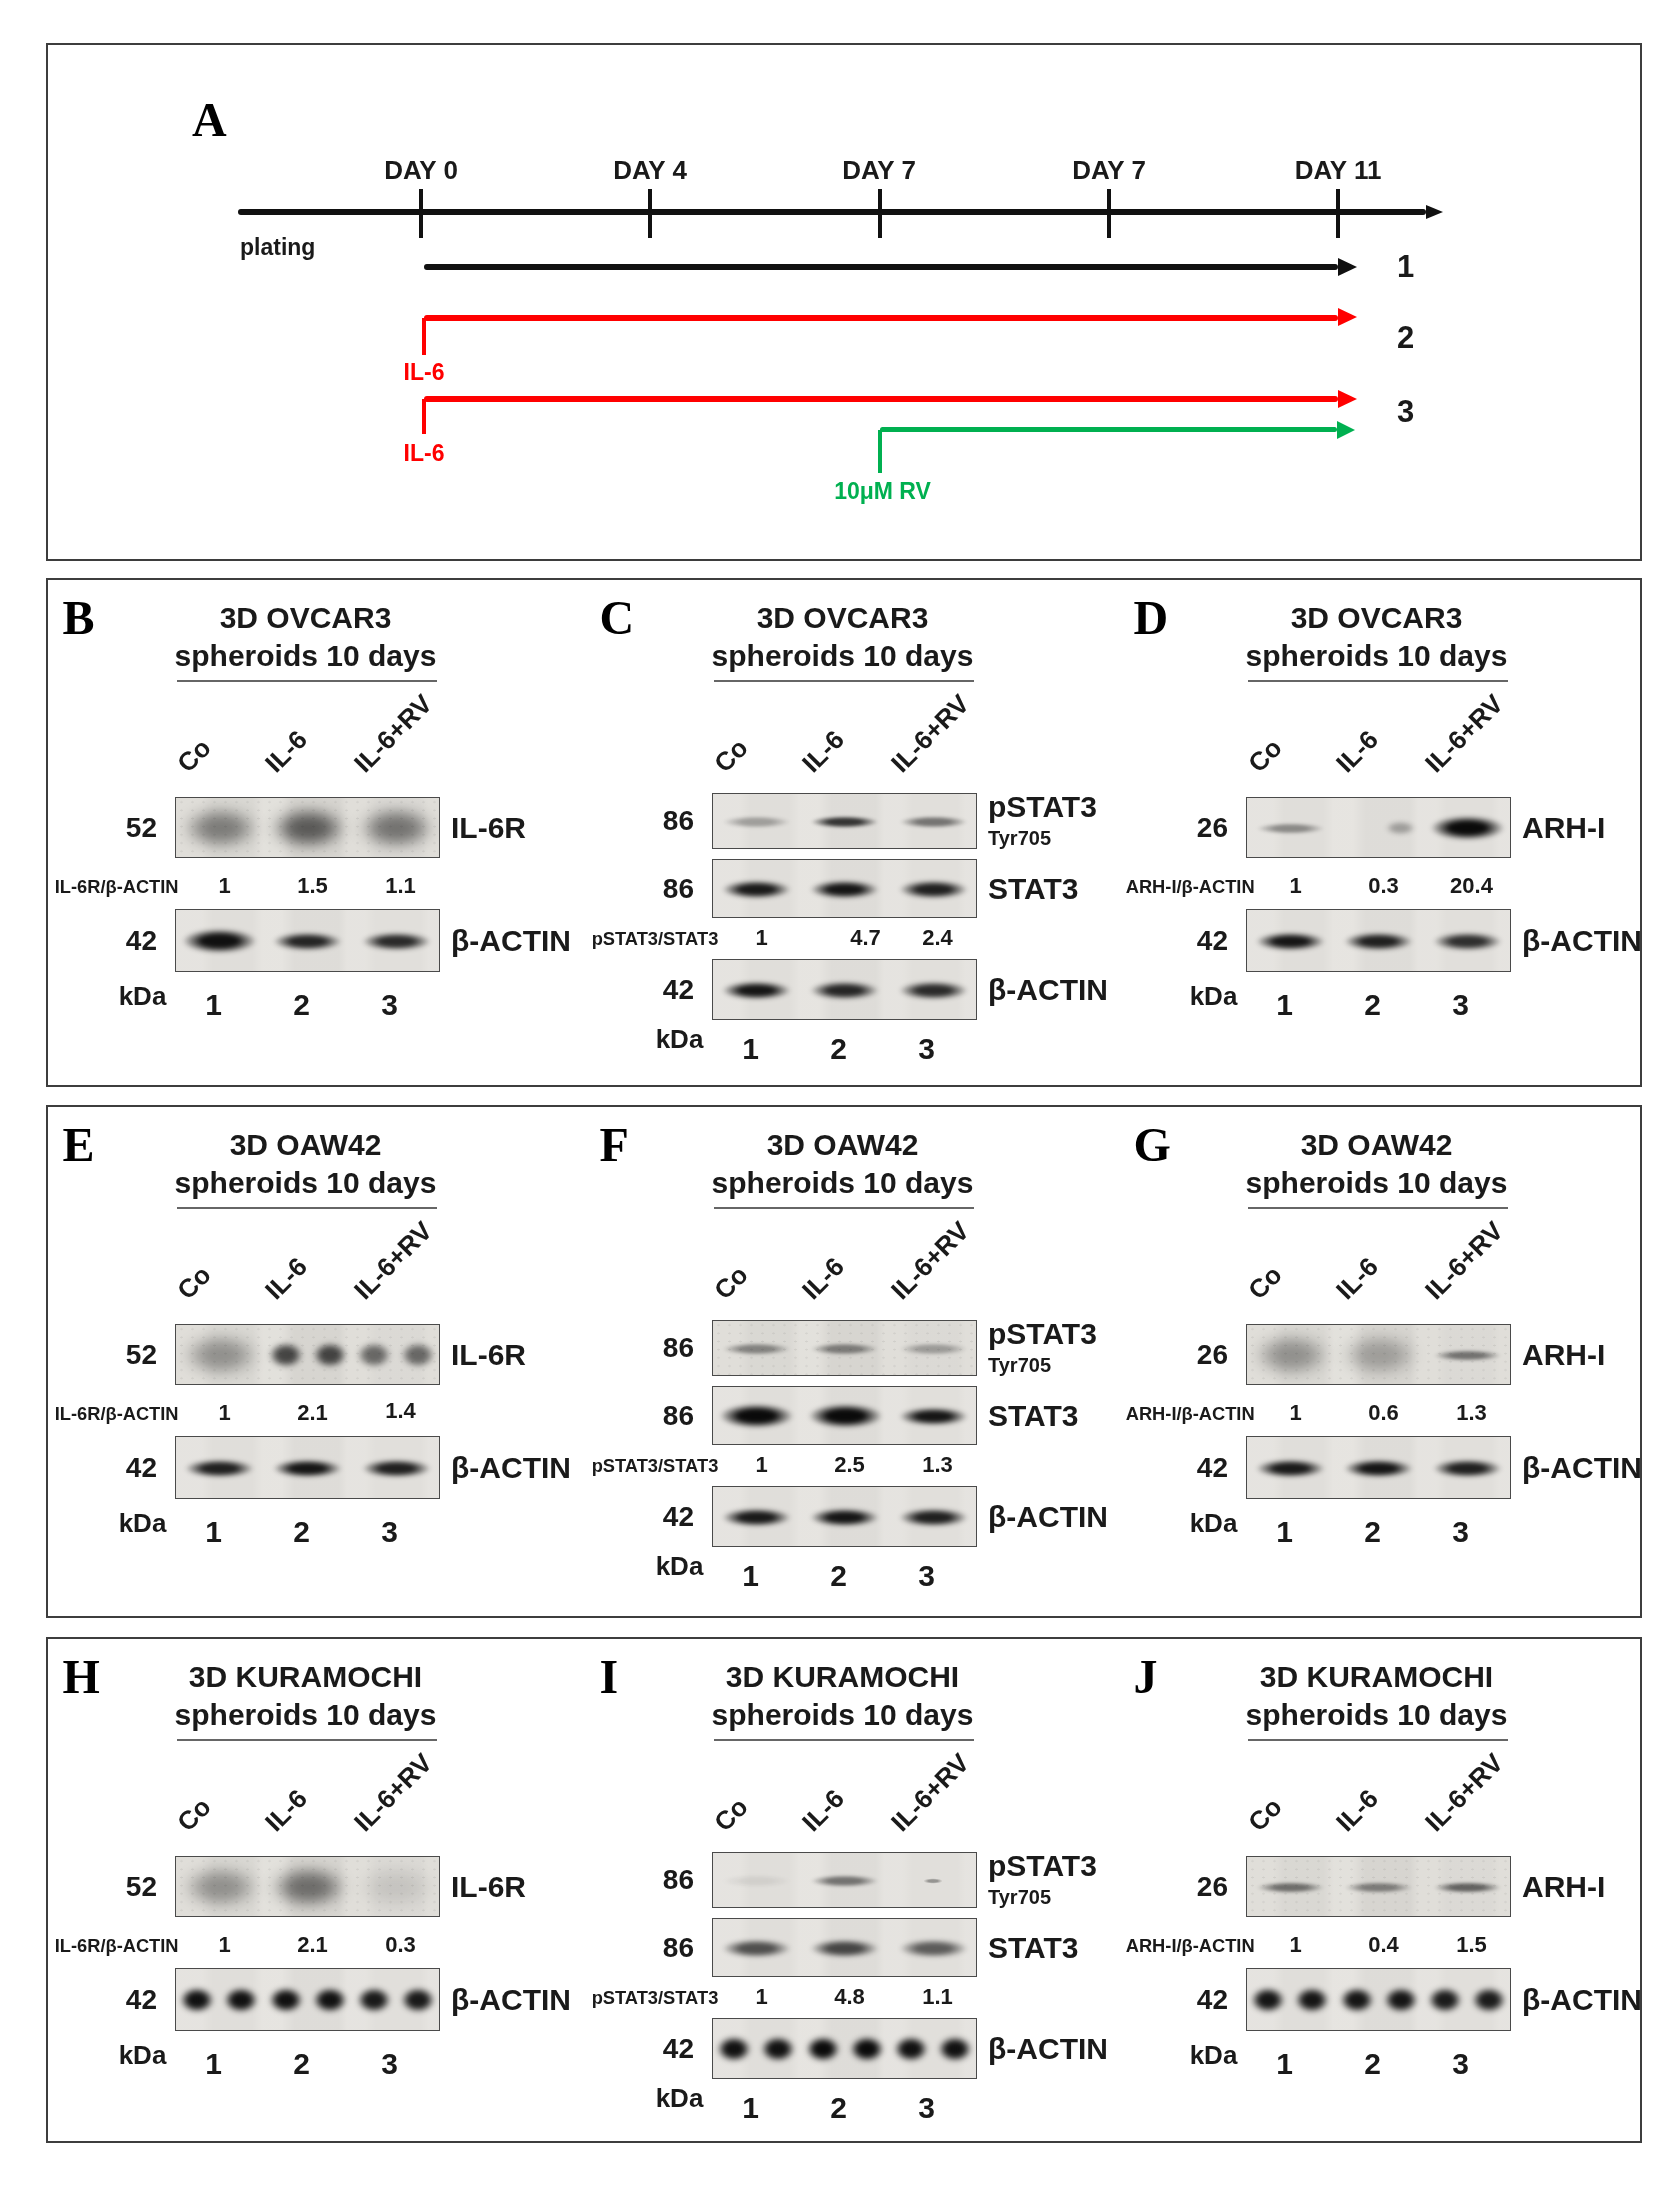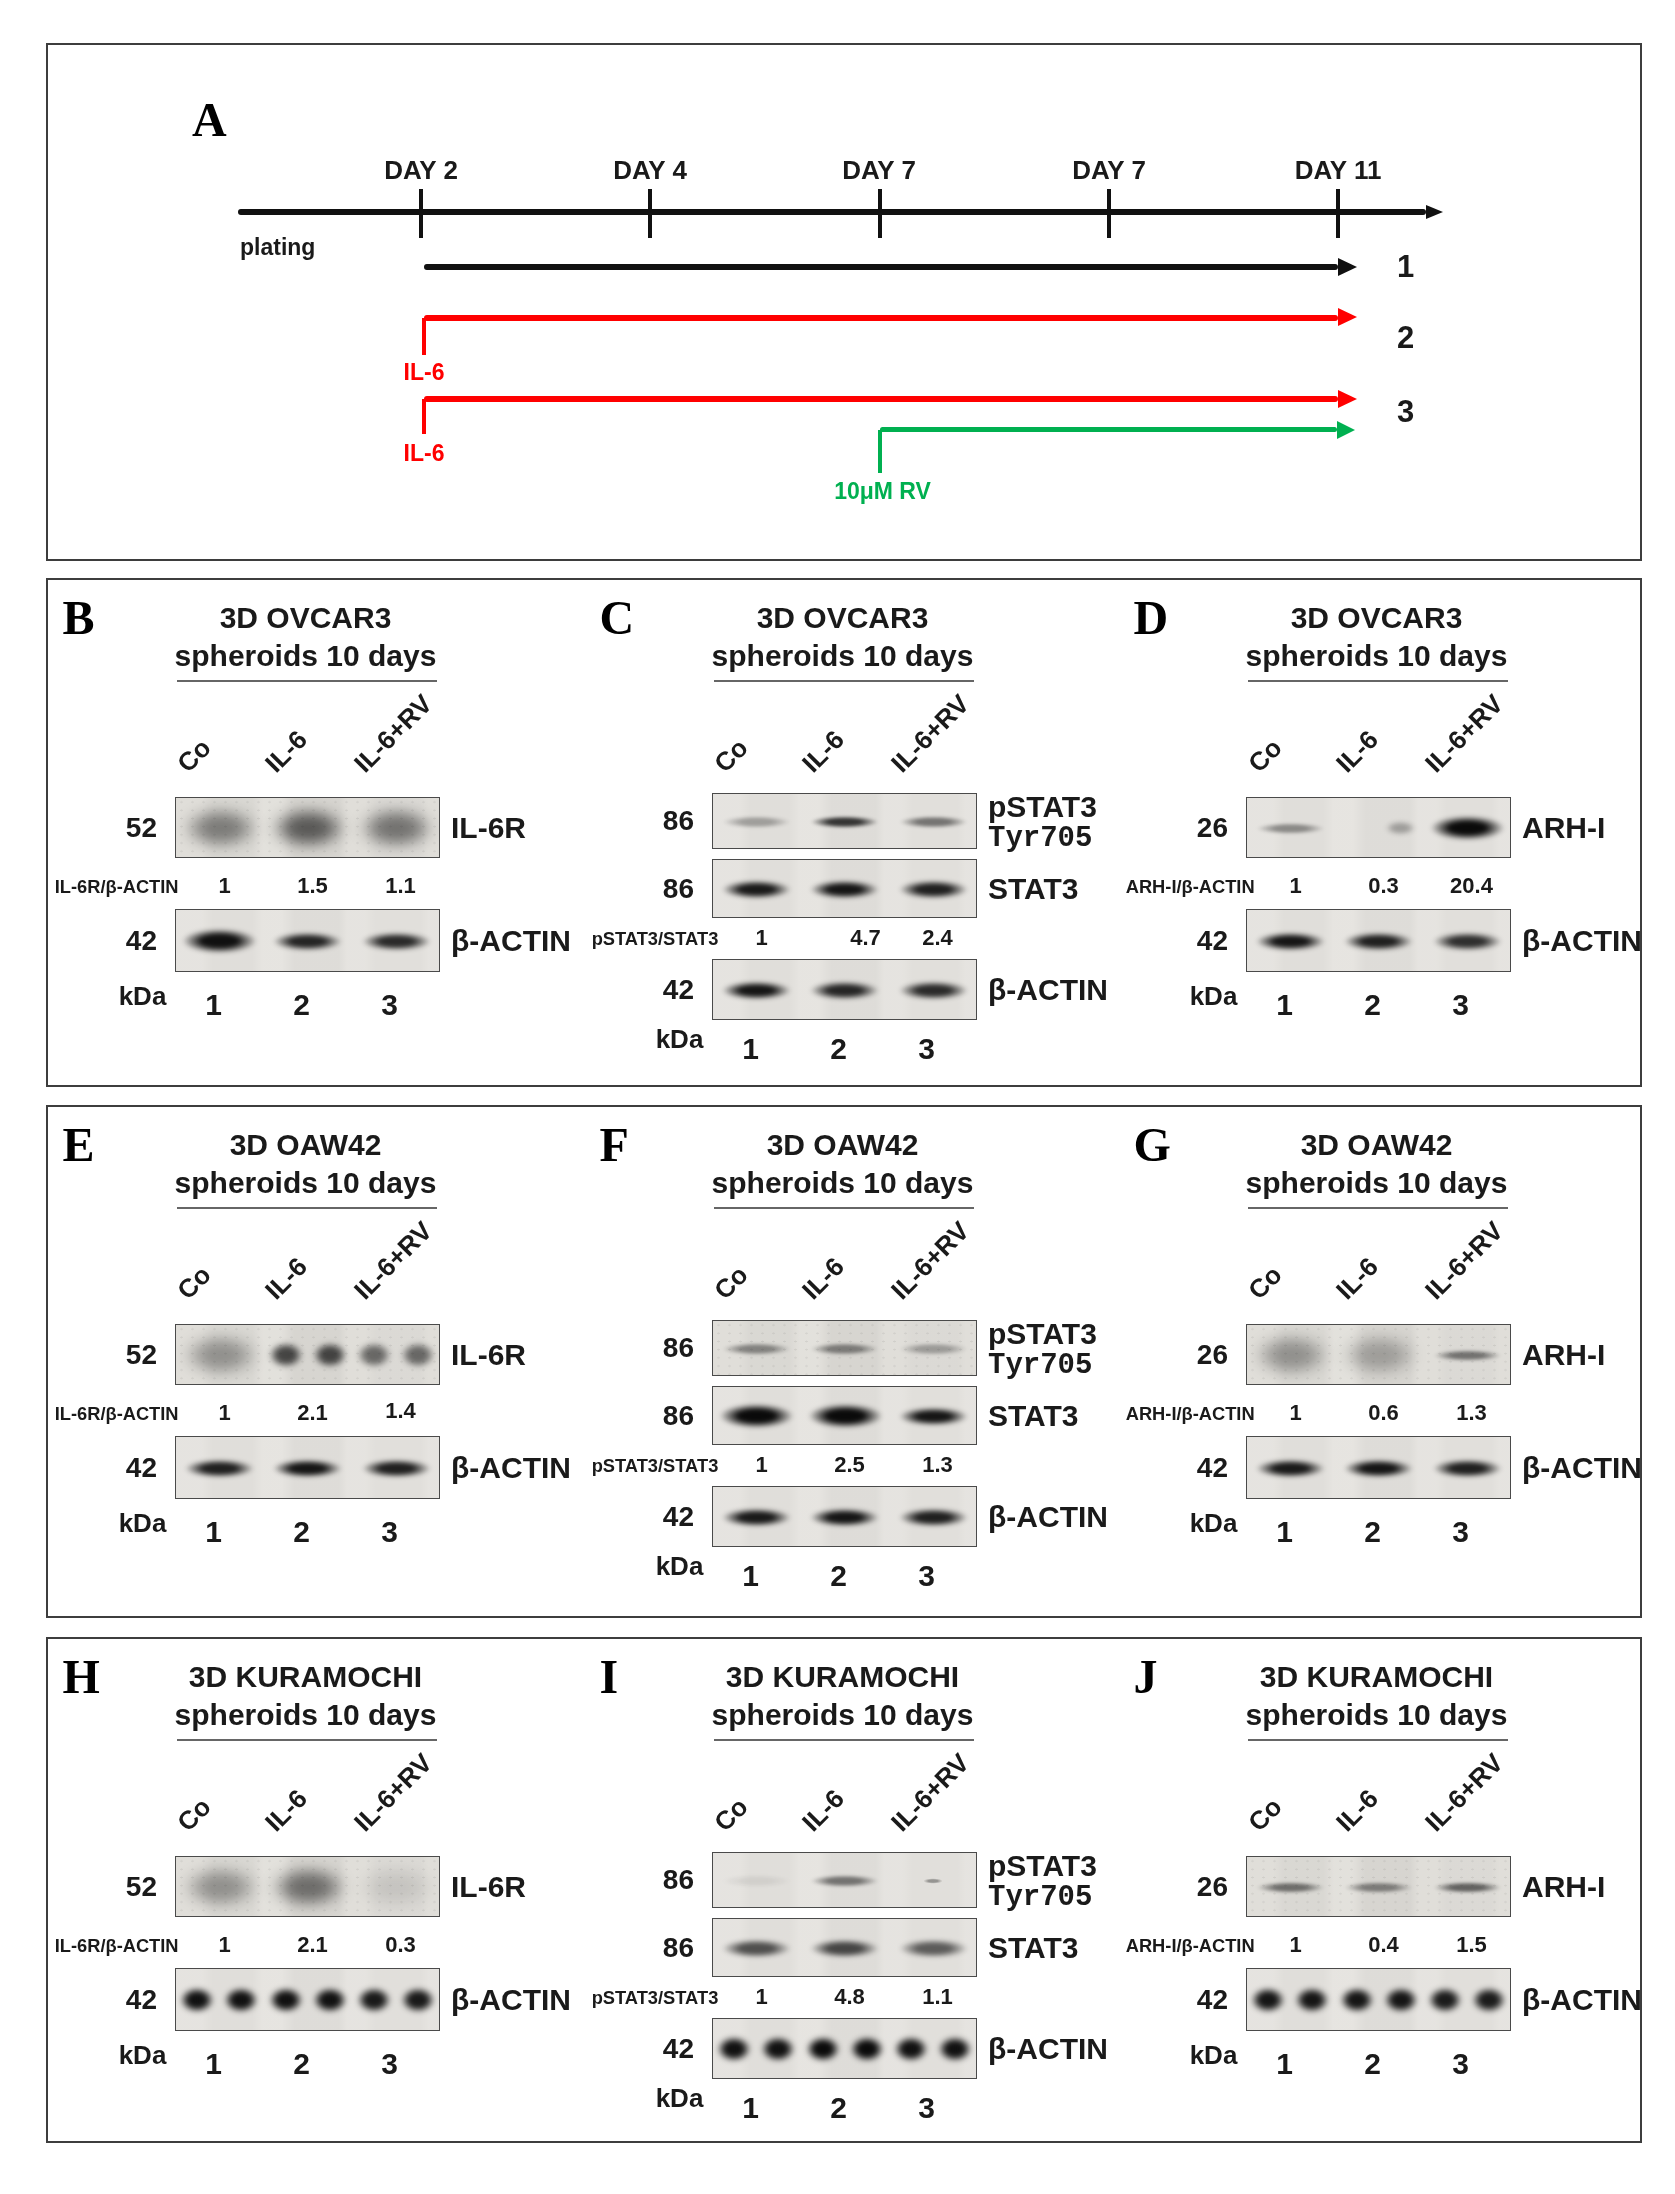--- a/index.html
+++ b/index.html
@@ -57,35 +57,35 @@
               #eae8e4;
             overflow:hidden;}
   .blot-box.noisy{background:
               radial-gradient(rgba(0,0,0,0.07) 1px, transparent 1.4px),
               linear-gradient(90deg, rgba(0,0,0,0.03) 0 10%, rgba(0,0,0,0.06) 14% 29%, rgba(0,0,0,0.02) 33% 40%, rgba(0,0,0,0.07) 45% 62%, rgba(0,0,0,0.03) 65% 72%, rgba(0,0,0,0.05) 76% 93%, rgba(0,0,0,0.03) 96%),
               #e7e5e0;
             background-size:11px 8.2px, 100% 100%, 100% 100%;}
   .band{position:absolute;border-radius:50%;}
   .blob-dot{position:absolute;top:2.4px;width:40px;height:30px;border-radius:50%;}
   .prot{left:405px;width:159px;font-weight:700;font-size:30px;line-height:35px;white-space:nowrap;}
-  .prot-sub{font-size:29px;line-height:29px;font-family:Liberation Mono, monospace;}
+  .prot-sub{font-size:20px;line-height:29px;}
   .ratio-label{left:8.7px;width:120px;font-weight:700;font-size:18.3px;line-height:21px;white-space:nowrap;}
   .ratio-val{width:77px;text-align:center;font-weight:700;font-size:22px;line-height:27px;}
   .kda{left:53px;width:87px;text-align:center;font-weight:700;font-size:26px;}
   .lane-num{width:77px;text-align:center;font-weight:700;font-size:30px;}
 </style>
 </head>
 <body>
 
 <div class="figure" id="figure-root">
 
   <section class="frame" id="frame-a">
     <div class="p-letter" id="panel-a-letter">A</div>
 
-    <div class="day-label" style="left:301px">DAY 2</div>
+    <div class="day-label" style="left:301px">DAY 0</div>
     <div class="day-label" style="left:530px">DAY 4</div>
     <div class="day-label" style="left:759px">DAY 7</div>
     <div class="day-label" style="left:989px">DAY 7</div>
     <div class="day-label" style="left:1218px">DAY 11</div>
 
     <div id="timeline-line"></div>
     <div class="head" id="timeline-head"></div>
     <div class="tick" style="left:371px"></div>
     <div class="tick" style="left:600px"></div>
     <div class="tick" style="left:830px"></div>

